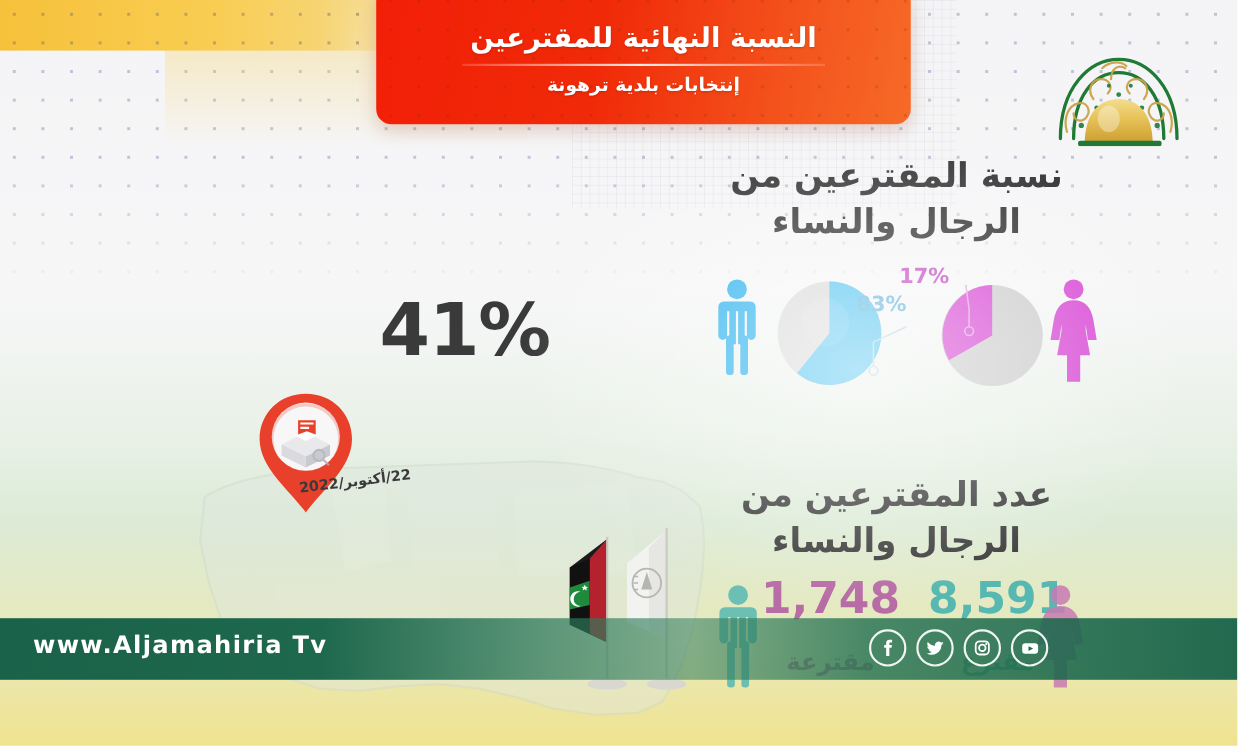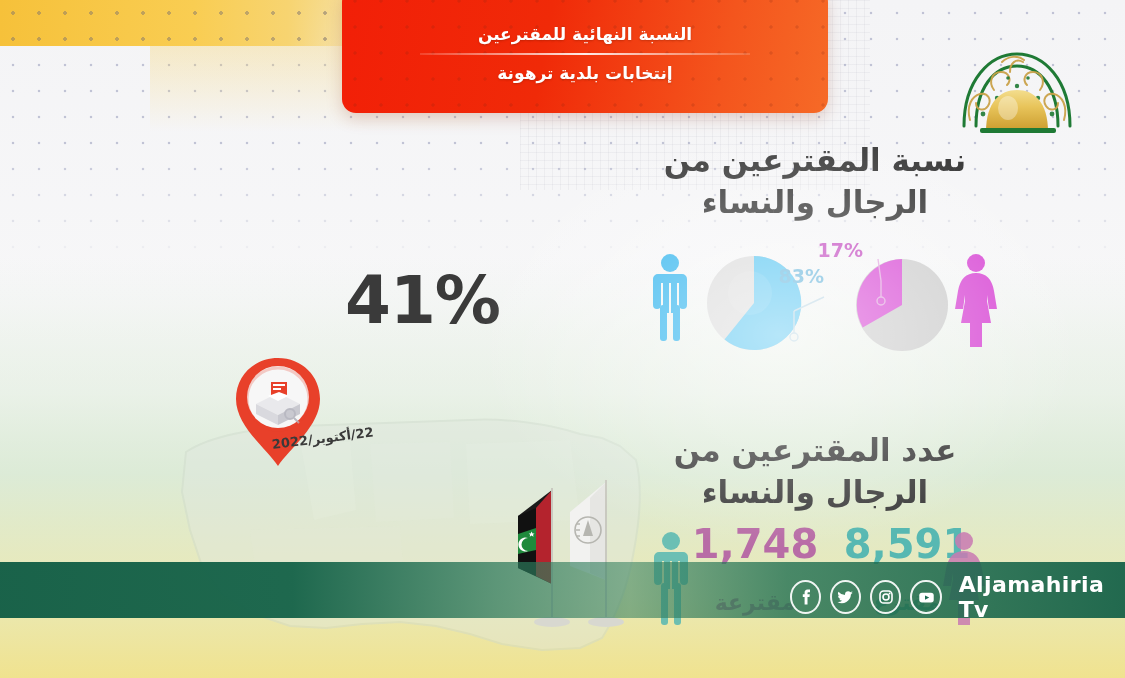--- a/index.html
+++ b/index.html
@@ -62,21 +62,21 @@
     box-shadow:0 6px 16px rgba(150,60,30,0.22);
     display:flex;flex-direction:column;align-items:center;justify-content:center;
     text-align:center;
   }
   .banner .bdots{
     position:absolute;inset:0;border-radius:14px;
     background-image:radial-gradient(circle, rgba(130,40,20,0.30) 1.5px, rgba(0,0,0,0) 1.7px);
     background-size:26px 26px;opacity:.65;
   }
   .banner-l1{
-    position:relative;z-index:2;color:#ffffff;font-size:17px;font-weight:bold;
+    position:relative;z-index:2;color:#ffffff;font-size:25px;font-weight:bold;
     letter-spacing:0px;margin-top:6px;text-shadow:0 1px 2px rgba(120,30,10,.35);
   }
   .banner-rule{
     position:relative;z-index:2;width:330px;height:2px;margin:9px 0 8px 0;
     background:linear-gradient(to right, rgba(255,255,255,.15), rgba(255,255,255,.9), rgba(255,255,255,.15));
   }
   .banner-l2{
     position:relative;z-index:2;color:#ffffff;font-size:17px;font-weight:bold;
     text-shadow:0 1px 2px rgba(120,30,10,.35);
   }
@@ -353,20 +353,21 @@
         <circle cx="24" cy="13" r="9"></circle>
         <path d="M24 23 c-10 0 -16 6 -18 18 l-3 17 h8 l2 -13 v6 l-4 21 h9 v25 h12 v-25 h9 l-4 -21 v-6 l2 13 h8 l-3 -17 c-2 -12 -8 -18 -18 -18 Z"></path>
       </g>
     </svg>
   </div>
 
   <div class="glow"></div>
 
   <div class="bottombar"></div>
 
+  <div class="bb-url">www.Aljamahiria Tv</div>
 
   <div class="bb-right">
     <div class="soc">
       <svg width="16" height="16" viewBox="0 0 16 16">
           <path d="M10.2 3.2h1.8V.6h-2.5C7.6.6 6.6 1.9 6.6 3.7v1.6H4.8v2.6h1.8v7.5h2.9V7.9h2l.3-2.6H9.5V4c0-.6.2-.8.7-.8Z" fill="#fff"></path>
         </svg>
     </div>
     <div class="soc">
       <svg width="17" height="17" viewBox="0 0 16 16">
           <path d="M15 3.3c-.5.3-1.1.5-1.7.6.6-.4 1.1-1 1.3-1.7-.6.4-1.2.6-1.9.8A3 3 0 0 0 7.6 5.7 8.5 8.5 0 0 1 1.4 2.5a3 3 0 0 0 .9 4 2.9 2.9 0 0 1-1.4-.4 3 3 0 0 0 2.4 2.9 3 3 0 0 1-1.3 0 3 3 0 0 0 2.8 2.1 6 6 0 0 1-4.4 1.2A8.5 8.5 0 0 0 13.1 5.1c.6-.4 1.3-1.1 1.9-1.8Z" fill="#fff"></path>
@@ -378,16 +379,15 @@
         <circle cx="8" cy="8" r="3" fill="none" stroke="#fff" stroke-width="1.6"></circle>
         <circle cx="11.6" cy="4.5" r="1" fill="#fff"></circle>
       </svg>
     </div>
     <div class="soc">
       <svg width="17" height="17" viewBox="0 0 16 16">
         <rect x="1.2" y="3.6" width="13.6" height="9" rx="2.6" fill="#fff"></rect>
         <path d="M6.6 6.1 L10.6 8.1 L6.6 10.1 Z" fill="#1a6a50"></path>
       </svg>
     </div>
-    <div class="bb-name">Aljamahiria Tv</div>
   </div>
 
 </div>
 
 </body></html>

